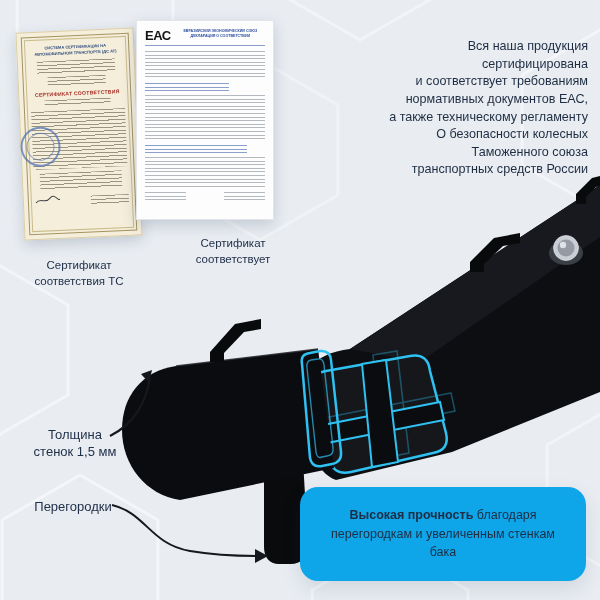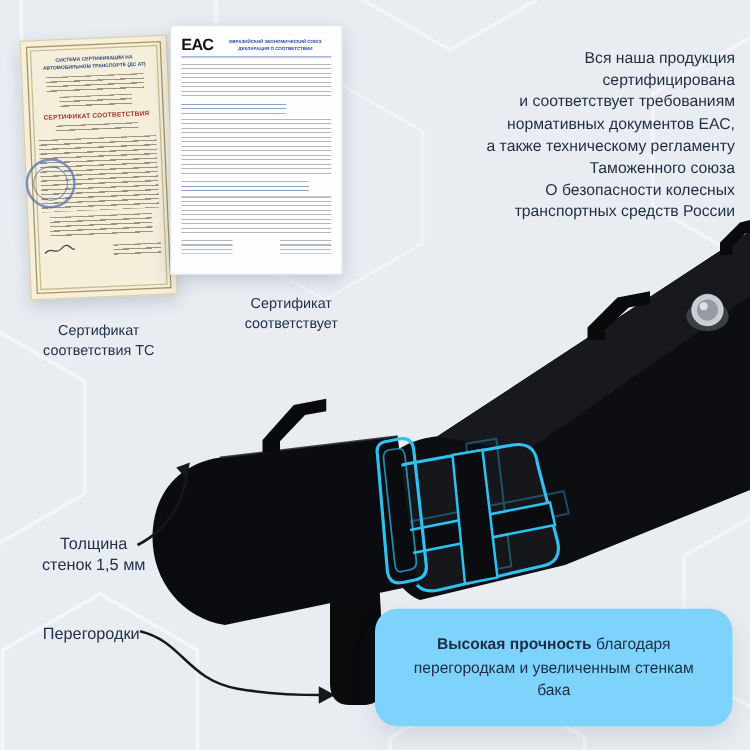--- a/index.html
+++ b/index.html
@@ -21,42 +21,42 @@
   .c-title{font-size:5.2px;font-weight:bold;color:#a8352c;letter-spacing:.2px;margin-top:5px;text-align:center;white-space:nowrap;}
   .stripes{background:repeating-linear-gradient(to bottom,#9a9480 0,#9a9480 1px,transparent 1px,transparent 3.6px);}
   .stripes--gray{background:repeating-linear-gradient(to bottom,#b4b8bf 0,#b4b8bf 1px,transparent 1px,transparent 3.6px);}
   .stripes--blue{background:repeating-linear-gradient(to bottom,#8ba0cd 0,#8ba0cd 1px,transparent 1px,transparent 3.6px);}
   .stamp{position:absolute;left:-1px;top:94px;width:36px;height:36px;border:2px solid rgba(72,108,180,.70);border-radius:50%;transform:rotate(-8deg);}
   .stamp::after{content:"";position:absolute;inset:4px;border:1px solid rgba(72,108,180,.60);border-radius:50%;}
   .sig-row{width:100%;display:flex;justify-content:space-between;align-items:flex-end;margin-top:5px;}
 
   .cert--mfr{left:136px;top:20px;width:138px;height:200px;background:#fdfdfe;border:1px solid #e2e5ea;}
   .cert--mfr .content{position:absolute;inset:8px;}
-  .mfr-head{display:flex;gap:5px;align-items:flex-end;}
+  .mfr-head{display:flex;gap:5px;align-items:flex-start;}
   .eac{font-size:13px;font-weight:900;letter-spacing:-.5px;color:#141414;line-height:1;}
   .m-header{font-size:3.6px;font-weight:bold;color:#2d4f9e;text-align:center;line-height:1.5;flex:1;}
   .m-rule{border-top:1px solid rgba(45,79,158,.55);margin-top:3px;}
 
   .cert-label{position:absolute;text-align:center;font-size:11.5px;line-height:1.35;color:#22314a;}
   .cert-label--ts{left:18px;top:258px;width:122px;}
   .cert-label--mfr{left:170px;top:236px;width:126px;}
 
   
   .headline{position:absolute;left:292px;top:38px;width:296px;text-align:right;font-size:12.6px;line-height:1.4;color:#1e2d42;}
   .headline .bold{font-weight:normal;}
 
   
   .ann{position:absolute;text-align:center;font-size:13px;line-height:1.32;color:#22314a;}
   .ann--thickness{left:22px;top:426px;width:106px;}
   .ann--baffles{left:20px;top:498px;width:106px;}
 
   
   .callout{
     position:absolute;left:300px;top:487px;width:286px;min-height:94px;
-    background:#7dd3fc;border-radius:18px;box-shadow:0 8px 20px rgba(30,50,80,.12);
+    background:#0ea5e9;border-radius:18px;box-shadow:0 8px 20px rgba(30,50,80,.12);
     display:flex;align-items:center;justify-content:center;text-align:center;
     padding:14px 20px;box-sizing:border-box;font-size:12.5px;line-height:1.5;color:#1e2d42;
   }
   .callout b{font-weight:bold;}
 </style>
 </head>
 <body>
 
 <div class="card">
 
@@ -180,22 +180,22 @@
     <div>Сертификат</div>
     <div>соответствует</div>
   </div>
 
   <div class="headline">
     <div>Вся наша продукция</div>
     <div class="bold">сертифицирована</div>
     <div class="bold">и соответствует требованиям</div>
     <div>нормативных документов ЕАС,</div>
     <div>а также техническому регламенту</div>
+    <div>О безопасности колесных</div>
     <div>Таможенного союза</div>
-    <div>О безопасности колесных</div>
     <div>транспортных средств России</div>
   </div>
 
   <div class="ann ann--thickness">
     <div>Толщина</div>
     <div>стенок 1,5 мм</div>
   </div>
   <div class="ann ann--baffles">Перегородки</div>
 
   <div class="callout">

